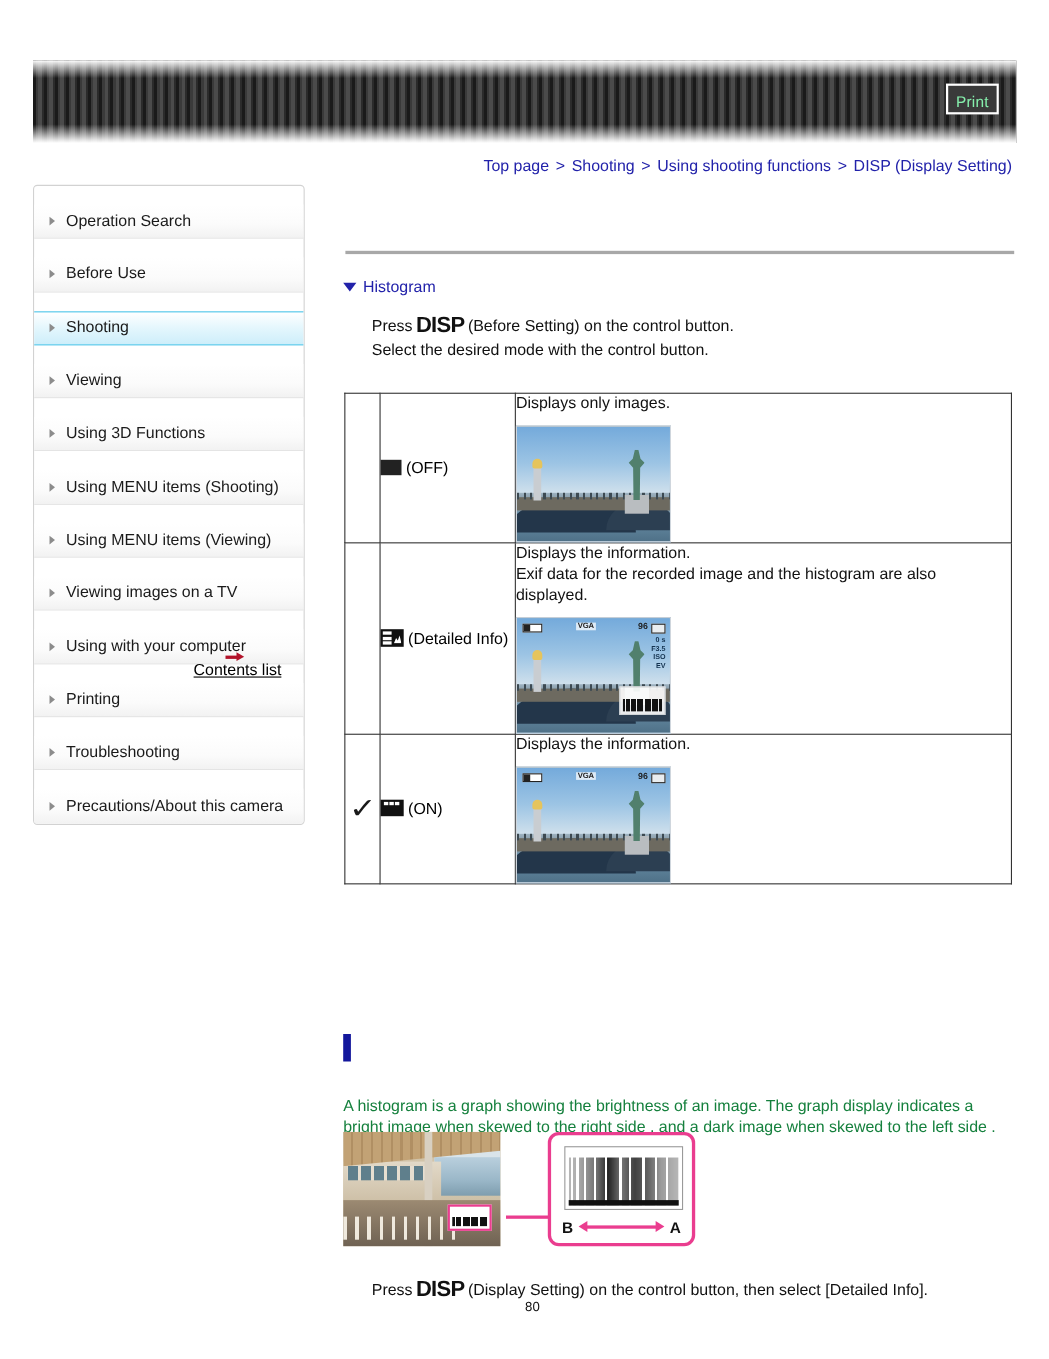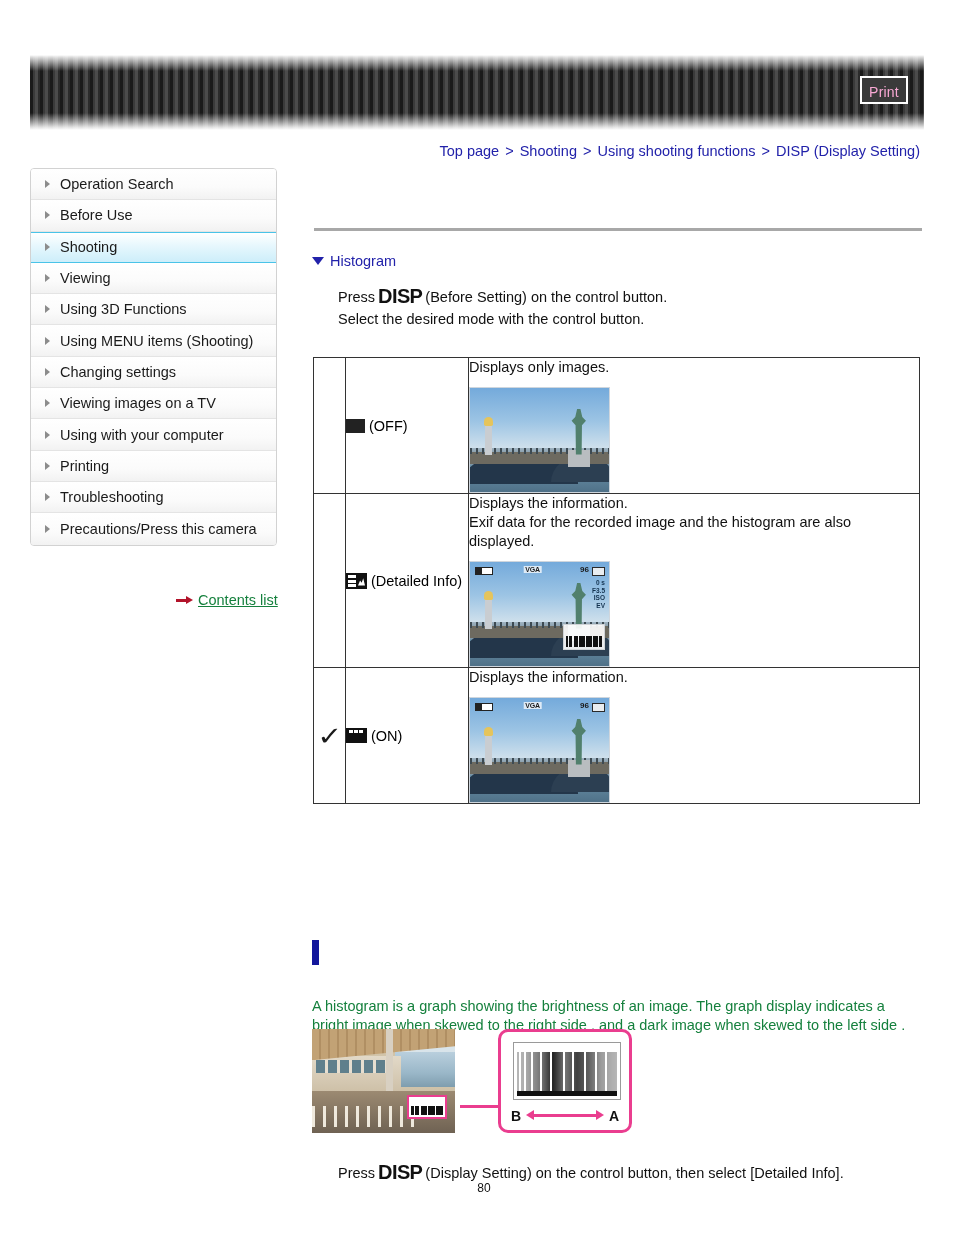--- a/index.html
+++ b/index.html
@@ -38,21 +38,21 @@
         #2b2b2b 8px, #2b2b2b 10px);
   }
   .print-button {
     position: absolute;
     right: 16px;
     top: 21px;
     width: 48px;
     height: 28px;
     border: 2px solid #ffffff;
     background: #3a3a3a;
-    color: #f9a8d4;
+    color: #86efac;
     font-size: 14px;
     line-height: 28px;
     text-align: center;
     box-sizing: border-box;
     letter-spacing: 0.2px;
   }
 
   
   .breadcrumb {
     position: absolute;
@@ -82,20 +82,21 @@
     position: relative;
     height: 31.3px;
     display: flex;
     align-items: center;
     padding-left: 14px;
     font-size: 14.5px;
     color: #1a1a1a;
     border-bottom: 1px solid #e4e4e4;
     background: linear-gradient(to bottom, #ffffff 0%, #fbfbfb 60%, #f2f2f2 100%);
     box-sizing: border-box;
+    margin-top: 17px;
   }
   .nav-item:last-child { border-bottom: none; }
   .nav-item.selected {
     background: linear-gradient(to bottom, #ffffff 0%, #e6f7fd 45%, #cdeefa 100%);
     border-top: 1px solid #49c3e8;
     border-bottom: 1px solid #49c3e8;
   }
   .nav-arrow {
     width: 0; height: 0;
     border-left: 5px solid #8c8c8c;
@@ -107,21 +108,22 @@
   .nav-label { white-space: nowrap; }
 
   
   .contents-link {
     position: absolute;
     left: 176px;
     top: 592px;
     display: flex;
     align-items: center;
     font-size: 14.5px;
-    color: #15803d;
+    color: #000000;
+    flex-direction: column;
   }
   .arrow-icon {
     position: relative;
     width: 17px; height: 10px;
     margin-right: 5px;
     flex: 0 0 auto;
   }
   .arrow-icon::before {
     content: "";
     position: absolute;
@@ -592,41 +594,41 @@
   <div class="nav-item">
     <span class="nav-arrow"></span>
     <span class="nav-label">Using 3D Functions</span>
   </div>
   <div class="nav-item">
     <span class="nav-arrow"></span>
     <span class="nav-label">Using MENU items (Shooting)</span>
   </div>
   <div class="nav-item">
     <span class="nav-arrow"></span>
-    <span class="nav-label">Changing settings</span>
+    <span class="nav-label">Using MENU items (Viewing)</span>
   </div>
   <div class="nav-item">
     <span class="nav-arrow"></span>
     <span class="nav-label">Viewing images on a TV</span>
   </div>
   <div class="nav-item">
     <span class="nav-arrow"></span>
     <span class="nav-label">Using with your computer</span>
   </div>
   <div class="nav-item">
     <span class="nav-arrow"></span>
     <span class="nav-label">Printing</span>
   </div>
   <div class="nav-item">
     <span class="nav-arrow"></span>
     <span class="nav-label">Troubleshooting</span>
   </div>
   <div class="nav-item">
     <span class="nav-arrow"></span>
-    <span class="nav-label">Precautions/Press this camera</span>
+    <span class="nav-label">Precautions/About this camera</span>
   </div>
 </div>
 
 <a class="contents-link" href="#">
   <span class="arrow-icon"></span>
   <span>Contents list</span>
 </a>
 
 <div class="hr-rule"></div>
 

